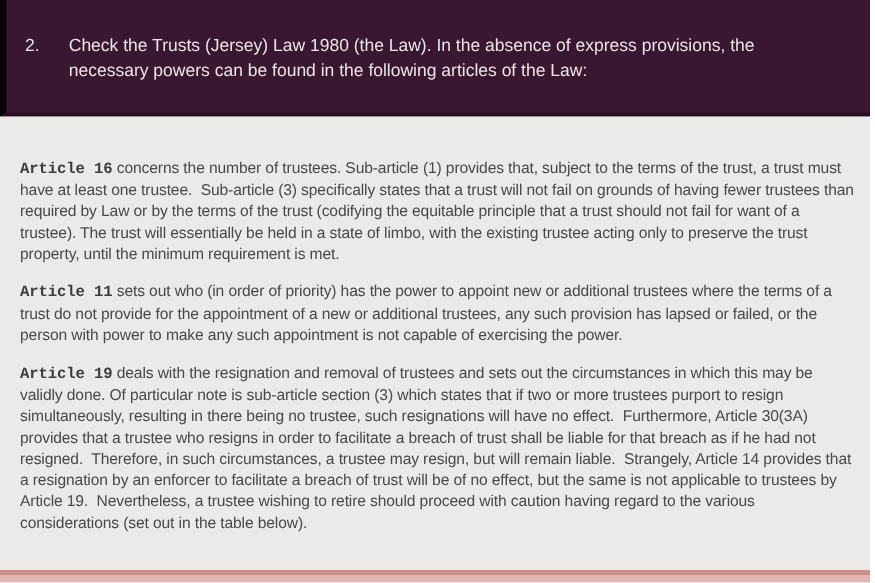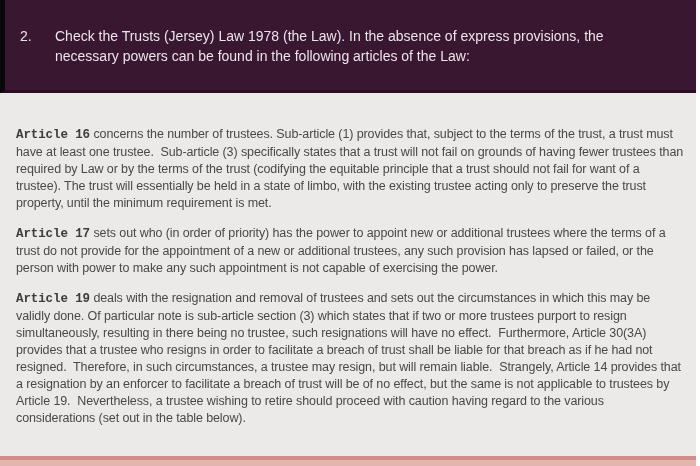--- a/index.html
+++ b/index.html
@@ -78,27 +78,27 @@
     background: var(--divider_pink, #e2b5b1);
   }
 </style>
 </head>
 <body>
 
 <div class="doc">
 
   <div class="header">
     <div class="header-number">2.</div>
-    <div class="header-text">Check the Trusts (Jersey) Law 1978 (the Law). In the absence of express provisions, the necessary powers can be found in the following articles of the Law:</div>
+    <div class="header-text">Check the Trusts (Jersey) Law 1980 (the Law). In the absence of express provisions, the necessary powers can be found in the following articles of the Law:</div>
   </div>
 
   <div class="content">
     <p class="para"><strong class="lead">Article 16</strong><span> concerns the number of trustees. Sub-article (1) provides that, subject to the terms of the trust, a trust must have at least one trustee.  Sub-article (3) specifically states that a trust will not fail on grounds of having fewer trustees than required by Law or by the terms of the trust (codifying the equitable principle that a trust should not fail for want of a trustee). The trust will essentially be held in a state of limbo, with the existing trustee acting only to preserve the trust property, until the minimum requirement is met.</span></p>
 
-    <p class="para"><strong class="lead">Article 17</strong><span> sets out who (in order of priority) has the power to appoint new or additional trustees where the terms of a trust do not provide for the appointment of a new or additional trustees, any such provision has lapsed or failed, or the person with power to make any such appointment is not capable of exercising the power.</span></p>
+    <p class="para"><strong class="lead">Article 11</strong><span> sets out who (in order of priority) has the power to appoint new or additional trustees where the terms of a trust do not provide for the appointment of a new or additional trustees, any such provision has lapsed or failed, or the person with power to make any such appointment is not capable of exercising the power.</span></p>
 
     <p class="para"><strong class="lead">Article 19</strong><span> deals with the resignation and removal of trustees and sets out the circumstances in which this may be validly done. Of particular note is sub-article section (3) which states that if two or more trustees purport to resign simultaneously, resulting in there being no trustee, such resignations will have no effect.  Furthermore, Article 30(3A) provides that a trustee who resigns in order to facilitate a breach of trust shall be liable for that breach as if he had not resigned.  Therefore, in such circumstances, a trustee may resign, but will remain liable.  Strangely, Article 14 provides that a resignation by an enforcer to facilitate a breach of trust will be of no effect, but the same is not applicable to trustees by Article 19.  Nevertheless, a trustee wishing to retire should proceed with caution having regard to the various considerations (set out in the table below).</span></p>
   </div>
 
   <div class="bottom-divider">
     <div class="strip-salmon"></div>
     <div class="strip-pink"></div>
   </div>
 
 </div>

